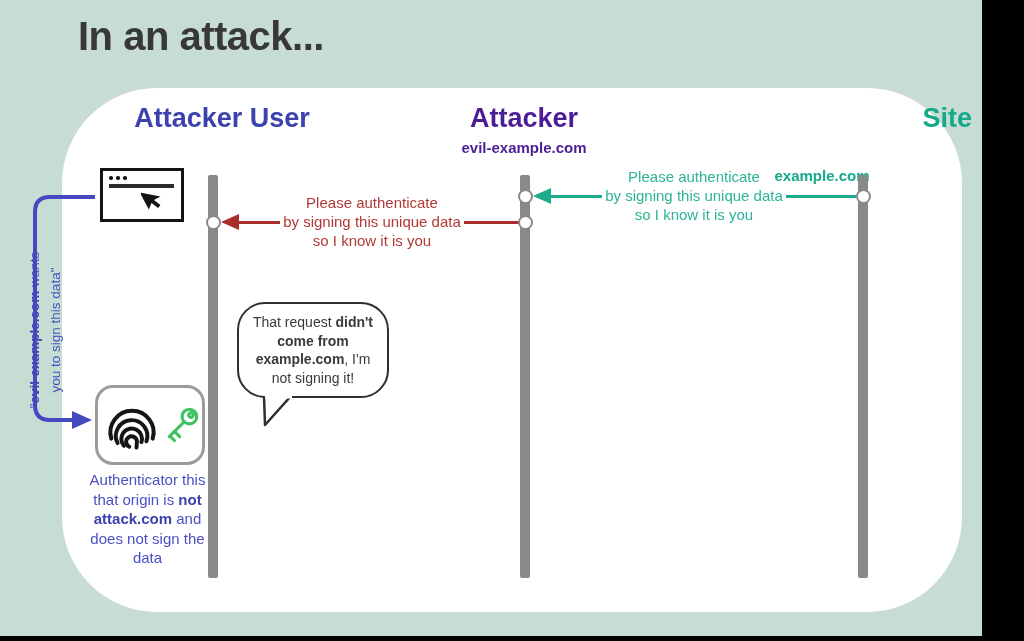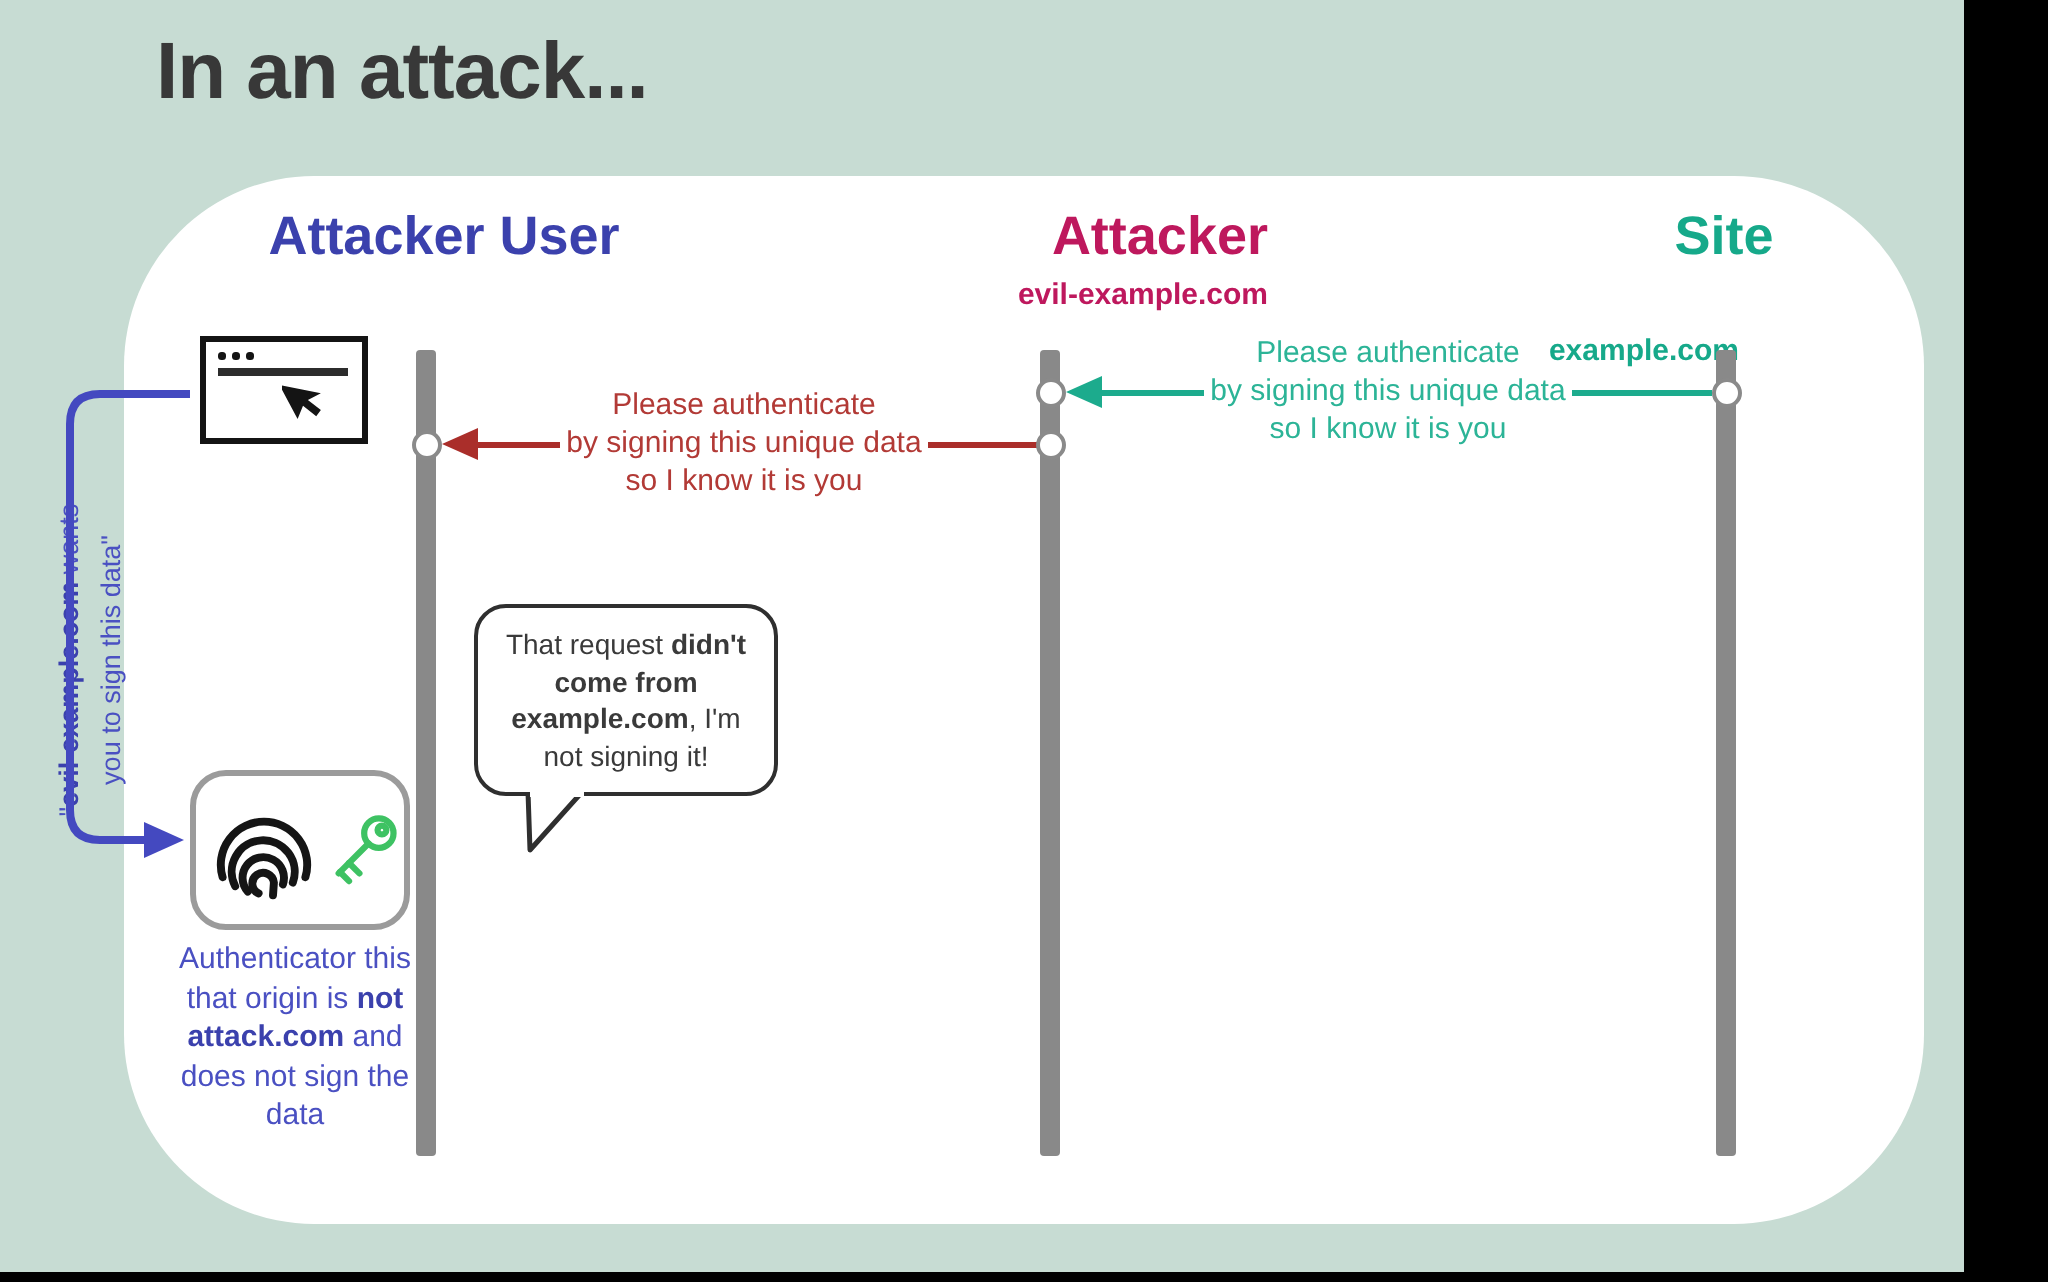--- a/index.html
+++ b/index.html
@@ -9,21 +9,21 @@
   .abs{position:absolute;}
 
   .title{left:78px;top:14px;font-size:40px;font-weight:bold;color:#383838;letter-spacing:-0.5px;}
 
   .panel{left:62px;top:88px;width:900px;height:524px;background:#ffffff;border-radius:95px;}
 
   .actor-name{width:220px;top:102px;text-align:center;font-size:27px;font-weight:bold;line-height:32px;}
   .actor-sub{width:220px;top:139px;text-align:center;font-size:15px;font-weight:bold;}
   .actor-sub:empty{display:none;}
   .c-blue{color:#3b41ad;}
-  .c-red{color:#be185d;text-align:right;}
+  .c-red{color:#4c1d95;}
   .c-teal{color:#16a98a;}
 
   .lifeline{width:10px;top:175px;height:403px;background:#898989;border-radius:2px;}
 
   .node-circle{width:15px;height:15px;border-radius:50%;background:#fff;border:2.5px solid #8a8a8a;box-sizing:border-box;z-index:6;}
 
   .msg-line{height:3px;z-index:2;}
   .msg-line.red{background:#aa2e2a;}
   .msg-line.teal{background:#1cab8d;}
   .arrowhead{width:0;height:0;border-top:8px solid transparent;border-bottom:8px solid transparent;z-index:5;}
@@ -41,21 +41,21 @@
   .browser{left:100px;top:168px;width:84px;height:54px;background:#fff;border:3px solid #141414;box-sizing:border-box;}
   .browser .dots{position:absolute;left:6px;top:5px;display:flex;gap:3.5px;}
   .browser .dots i{width:3.5px;height:3.5px;border-radius:50%;background:#141414;}
   .browser .bar{position:absolute;left:6px;right:7px;top:13px;height:3.5px;background:#2c2c2c;}
 
   .sidenote{width:210px;text-align:center;color:#4a50c2;font-size:13.5px;line-height:21px;transform:rotate(-90deg);}
   .sidenote b{color:#3b41ad;}
 
   .auth-box{left:95px;top:385px;width:110px;height:80px;background:#fff;border:3px solid #9b9b9b;border-radius:18px;box-sizing:border-box;}
 
-  .bubble{left:237px;top:302px;width:152px;height:96px;background:#fff;border:2.5px solid #2f2f2f;border-radius:16px;box-sizing:border-box;z-index:3;
+  .bubble{left:237px;top:302px;width:152px;height:96px;background:#fff;border:2.5px solid #2f2f2f;border-radius:28px;box-sizing:border-box;z-index:3;
           display:flex;align-items:center;justify-content:center;}
   .bubble-text{width:134px;text-align:center;font-size:14px;line-height:18.5px;color:#3a3a3a;}
   .bubble-tail{left:251px;top:396px;z-index:4;}
 
   .z7{z-index:7;}
 </style>
 </head>
 <body>
 
 <div class="stage">
@@ -63,21 +63,21 @@
 
     <div class="abs title">In an attack...</div>
 
     <div class="abs panel"></div>
 
     <div class="abs actor-name c-blue" style="left:112px;">Attacker User</div>
 
     <div class="abs actor-name c-red" style="left:414px;">Attacker</div>
     <div class="abs actor-sub c-red" style="left:414px;">evil-example.com</div>
 
-    <div class="abs actor-name c-teal" style="left:752px;">Site</div>
+    <div class="abs actor-name c-teal" style="left:752px;text-align:right;">Site</div>
     <div class="abs actor-sub c-teal" style="left:712px;margin-top:28px;">example.com</div>
 
     <div class="abs lifeline" style="left:208px;"></div>
     <div class="abs lifeline" style="left:520px;"></div>
     <div class="abs lifeline" style="left:858px;"></div>
 
     <div class="abs msg-line teal" style="left:549px;top:194.5px;width:307px;"></div>
     <div class="abs arrowhead teal" style="left:533px;top:188px;"></div>
     <div class="abs msg-label teal" style="left:584px;top:167px;">
       <div>Please authenticate</div>

